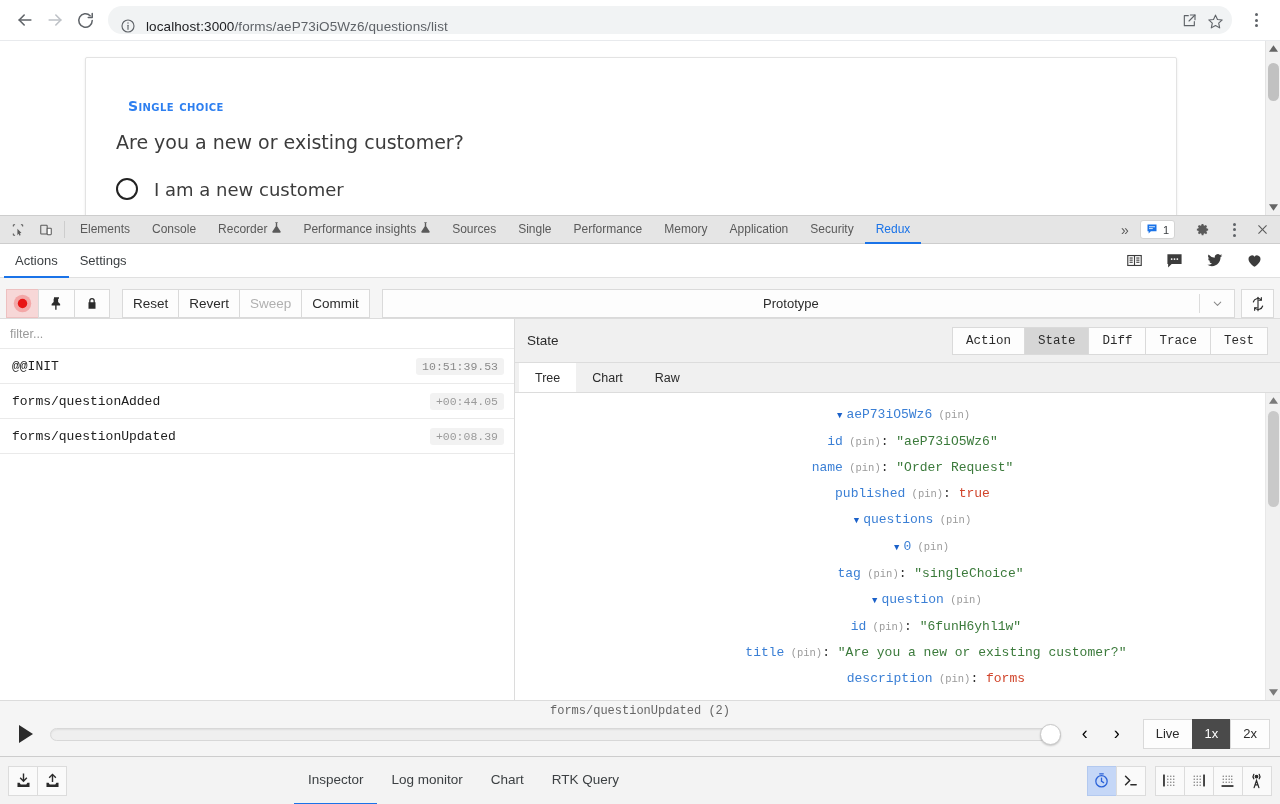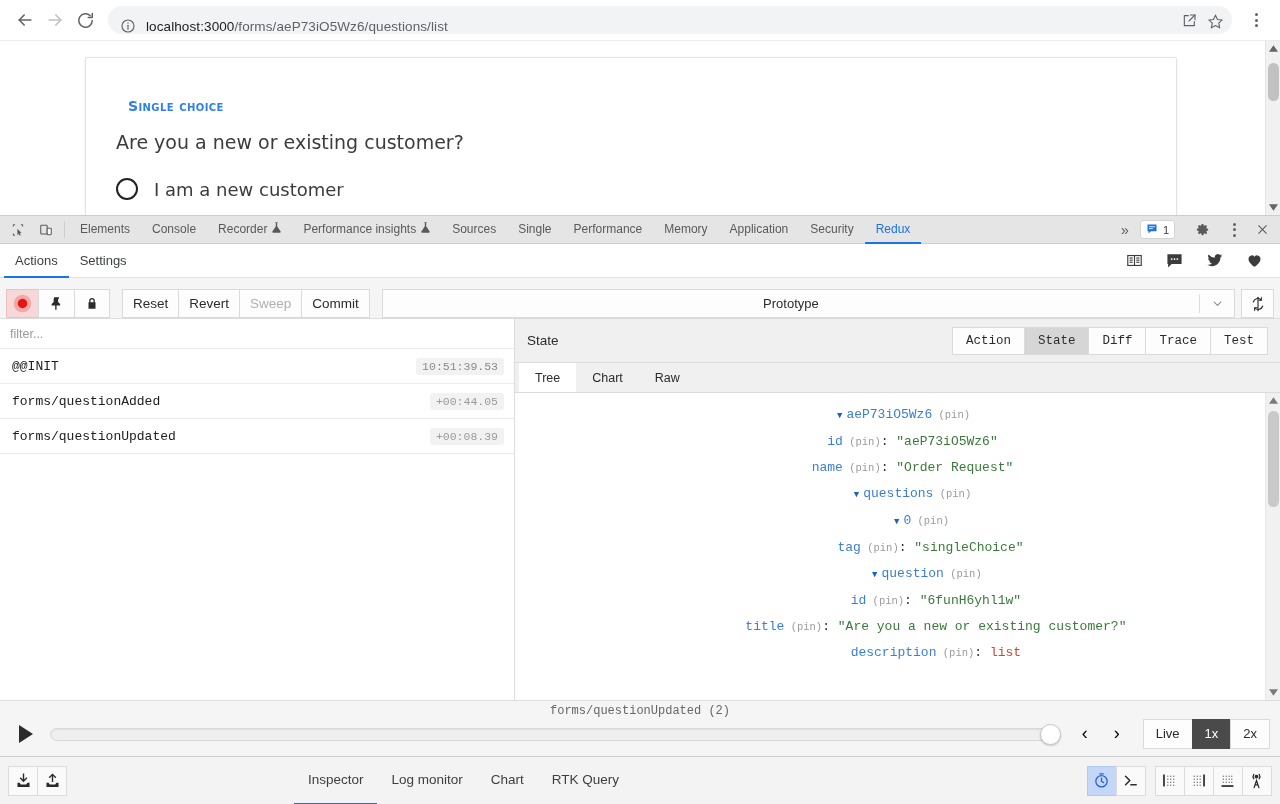--- a/index.html
+++ b/index.html
@@ -699,27 +699,28 @@
       <div class="state-subtabs">
         <div class="st-tab active">Tree</div>
         <div class="st-tab">Chart</div>
         <div class="st-tab">Raw</div>
       </div>
       <div class="tree-wrap">
         <div class="tree" id="tree-root">
             <div class="tnode" style="padding-left: 0px;"><span class="arrow">▼</span><span class="k">aeP73iO5Wz6</span><span class="pin"> (pin)</span></div>
             <div class="tnode" style="padding-left: 18px;"><span class="k">id</span><span class="pin"> (pin)</span><span>: </span><span class="s">"aeP73iO5Wz6"</span></div>
             <div class="tnode" style="padding-left: 18px;"><span class="k">name</span><span class="pin"> (pin)</span><span>: </span><span class="s">"Order Request"</span></div>
+            <div class="tnode" style="padding-left: 18px;"><span class="k">published</span><span class="pin"> (pin)</span><span>: </span><span class="b">true</span></div>
             <div class="tnode" style="padding-left: 18px;"><span class="arrow">▼</span><span class="k">questions</span><span class="pin"> (pin)</span></div>
             <div class="tnode" style="padding-left: 36px;"><span class="arrow">▼</span><span class="k">0</span><span class="pin"> (pin)</span></div>
             <div class="tnode" style="padding-left: 54px;"><span class="k">tag</span><span class="pin"> (pin)</span><span>: </span><span class="s">"singleChoice"</span></div>
             <div class="tnode" style="padding-left: 46.8px;"><span class="arrow">▼</span><span class="k">question</span><span class="pin"> (pin)</span></div>
             <div class="tnode" style="padding-left: 64.8px;"><span class="k">id</span><span class="pin"> (pin)</span><span>: </span><span class="s">"6funH6yhl1w"</span></div>
             <div class="tnode" style="padding-left: 64.8px;"><span class="k">title</span><span class="pin"> (pin)</span><span>: </span><span class="s">"Are you a new or existing customer?"</span></div>
-            <div class="tnode" style="padding-left: 64.8px;"><span class="k">description</span><span class="pin"> (pin)</span><span>: </span><span class="b">list</span></div>
+            <div class="tnode" style="padding-left: 64.8px;"><span class="k">description</span><span class="pin"> (pin)</span><span>: </span><span class="b">forms</span></div>
           </div>
         <div class="tree-scroll">
           <div class="ps-arrow up">
             <svg width="9" height="7" viewBox="0 0 10 7">
                 <polygon points="5,0 10,7 0,7" fill="#7a7a7a"></polygon>
               </svg>
           </div>
           <div class="ts-thumb"></div>
           <div class="ps-arrow dn">
             <svg width="9" height="7" viewBox="0 0 10 7">

